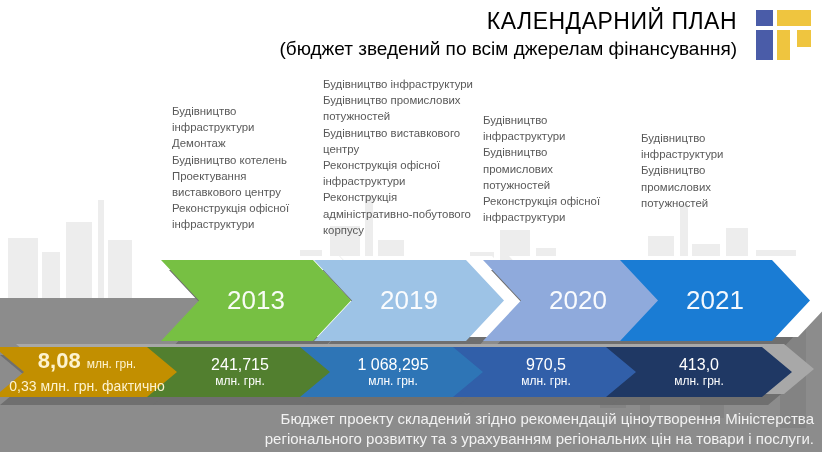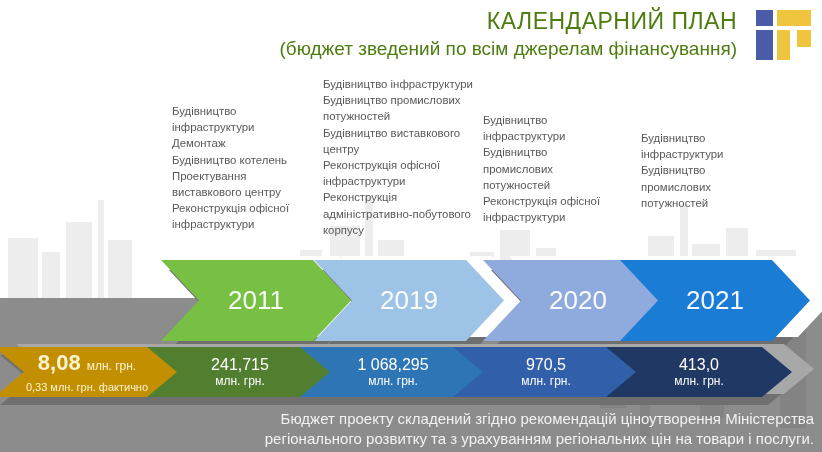--- a/index.html
+++ b/index.html
@@ -5,21 +5,21 @@
   html,body{margin:0;padding:0;background:#d8d8d8;}
   .stage{
     position:relative;width:822px;height:452px;margin:0 auto;
     background:#ffffff;overflow:hidden;
     font-family:"Liberation Sans","DejaVu Sans",sans-serif;
   }
   .gray-band{position:absolute;left:0;top:298px;width:822px;height:154px;background:#8C8C8C;}
   .skyline{position:absolute;left:0;top:0;width:822px;height:452px;pointer-events:none;}
 
   
-  .header{position:absolute;top:8px;right:85px;width:640px;text-align:right;color:#4d7c0f;}
+  .header{position:absolute;top:8px;right:85px;width:640px;text-align:right;color:#000000;}
   .title{font-size:23px;letter-spacing:.5px;}
   .subtitle{font-size:19px;margin-top:3px;}
   .logo{position:absolute;left:756px;top:10px;width:56px;height:52px;}
   .logo div{position:absolute;}
 
   
   .acts{position:absolute;color:#595959;font-size:11.4px;line-height:1.42;white-space:pre-line;}
   .acts.c0{left:30px;top:122px;width:132px;}
   .acts.c1{left:172px;top:103px;width:142px;}
   .acts.c2{left:323px;top:76px;width:152px;}
@@ -41,21 +41,21 @@
   .main-b{background:var(--bc);z-index:2;}
   .year-label{position:absolute;inset:0;z-index:3;display:flex;align-items:center;justify-content:center;
     color:rgba(255,255,255,.95);font-size:26px;}
   .budget-label{position:absolute;inset:0;z-index:3;display:flex;flex-direction:column;align-items:center;
     justify-content:center;color:#ffffff;line-height:1.1;}
   .budget-label .num{font-size:16px;}
   .budget-label .unit{font-size:12px;margin-top:2px;}
   .budget-label.gold{color:#FDF3CF;}
   .budget-label.gold .row1 .num{font-size:22px;font-weight:bold;}
   .budget-label.gold .row1 .unit{font-size:12px;margin-left:6px;}
-  .budget-label.gold .note{font-size:11px;margin-top:6px;}
+  .budget-label.gold .note{font-size:14px;margin-top:6px;}
 
   
   .footer{position:absolute;left:232px;top:409px;width:582px;text-align:right;
     color:#F2F2F2;font-size:15px;line-height:1.35;}
 </style>
 </head>
 <body>
 
 <div class="stage">
 
@@ -119,21 +119,21 @@
   <div class="acts c3">Будівництво інфраструктури
 Будівництво промислових потужностей
 Реконструкція офісної інфраструктури</div>
   <div class="acts c4">Будівництво інфраструктури
 Будівництво промислових потужностей</div>
 
   <div class="year-group yg1" style="--c: #77C043; --bc: #527F2F;">
     <div class="chev shadow-y"></div>
     <div class="chev echo-y"></div>
     <div class="chev main-y"></div>
-    <div class="year-label">2011</div>
+    <div class="year-label">2013</div>
   </div>
   <div class="year-group yg2" style="--c: #9DC3E6; --bc: #2E75B6;">
     <div class="chev shadow-y"></div>
     <div class="chev echo-y"></div>
     <div class="chev main-y"></div>
     <div class="year-label">2019</div>
   </div>
   <div class="year-group yg3" style="--c: #8FAADC; --bc: #315FA9;">
     <div class="chev shadow-y"></div>
     <div class="chev echo-y"></div>

